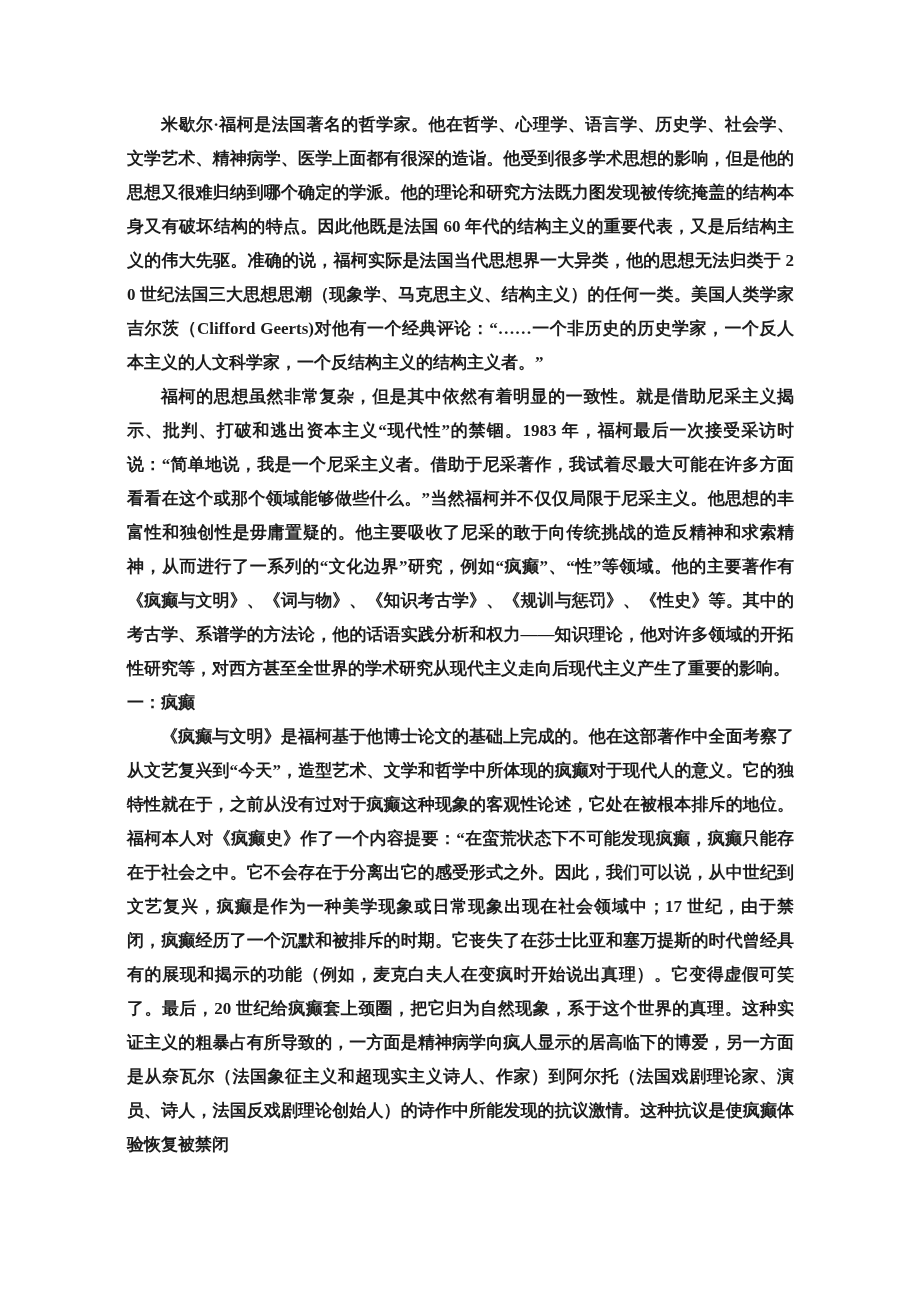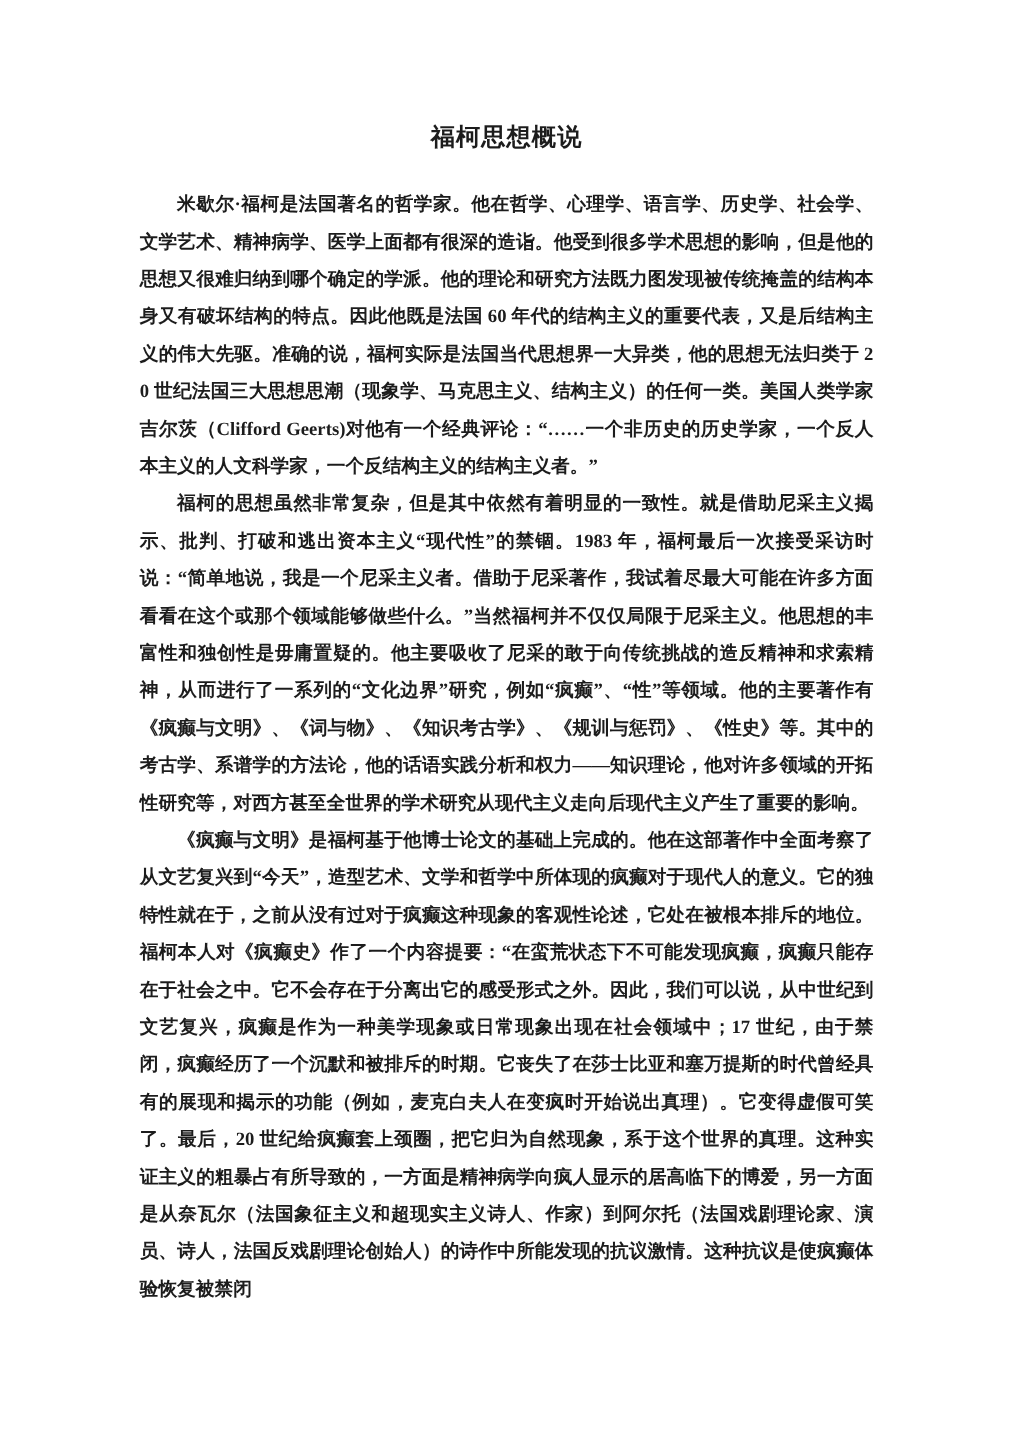--- a/index.html
+++ b/index.html
@@ -40,21 +40,21 @@
     line-height: 34px;
     font-weight: bold;
     margin: 0;
     text-indent: 0;
   }
 </style>
 </head>
 <body>
 
 <div class="page">
-  <h1 class="doc-title">福柯思想概说</h1>
 
   <p class="body-para">米歇尔·福柯是法国著名的哲学家。他在哲学、心理学、语言学、历史学、社会学、文学艺术、精神病学、医学上面都有很深的造诣。他受到很多学术思想的影响，但是他的思想又很难归纳到哪个确定的学派。他的理论和研究方法既力图发现被传统掩盖的结构本身又有破坏结构的特点。因此他既是法国 60 年代的结构主义的重要代表，又是后结构主义的伟大先驱。准确的说，福柯实际是法国当代思想界一大异类，他的思想无法归类于 20 世纪法国三大思想思潮（现象学、马克思主义、结构主义）的任何一类。美国人类学家吉尔茨（Clifford Geerts)对他有一个经典评论：“……一个非历史的历史学家，一个反人本主义的人文科学家，一个反结构主义的结构主义者。”</p>
 
   <p class="body-para">福柯的思想虽然非常复杂，但是其中依然有着明显的一致性。就是借助尼采主义揭示、批判、打破和逃出资本主义“现代性”的禁锢。1983 年，福柯最后一次接受采访时说：“简单地说，我是一个尼采主义者。借助于尼采著作，我试着尽最大可能在许多方面看看在这个或那个领域能够做些什么。”当然福柯并不仅仅局限于尼采主义。他思想的丰富性和独创性是毋庸置疑的。他主要吸收了尼采的敢于向传统挑战的造反精神和求索精神，从而进行了一系列的“文化边界”研究，例如“疯癫”、“性”等领域。他的主要著作有《疯癫与文明》、《词与物》、《知识考古学》、《规训与惩罚》、《性史》等。其中的考古学、系谱学的方法论，他的话语实践分析和权力——知识理论，他对许多领域的开拓性研究等，对西方甚至全世界的学术研究从现代主义走向后现代主义产生了重要的影响。</p>
 
+  <h2 class="section-heading">一：疯癫</h2>
 
   <p class="body-para">《疯癫与文明》是福柯基于他博士论文的基础上完成的。他在这部著作中全面考察了从文艺复兴到“今天”，造型艺术、文学和哲学中所体现的疯癫对于现代人的意义。它的独特性就在于，之前从没有过对于疯癫这种现象的客观性论述，它处在被根本排斥的地位。福柯本人对《疯癫史》作了一个内容提要：“在蛮荒状态下不可能发现疯癫，疯癫只能存在于社会之中。它不会存在于分离出它的感受形式之外。因此，我们可以说，从中世纪到文艺复兴，疯癫是作为一种美学现象或日常现象出现在社会领域中；17 世纪，由于禁闭，疯癫经历了一个沉默和被排斥的时期。它丧失了在莎士比亚和塞万提斯的时代曾经具有的展现和揭示的功能（例如，麦克白夫人在变疯时开始说出真理）。它变得虚假可笑了。最后，20 世纪给疯癫套上颈圈，把它归为自然现象，系于这个世界的真理。这种实证主义的粗暴占有所导致的，一方面是精神病学向疯人显示的居高临下的博爱，另一方面是从奈瓦尔（法国象征主义和超现实主义诗人、作家）到阿尔托（法国戏剧理论家、演员、诗人，法国反戏剧理论创始人）的诗作中所能发现的抗议激情。这种抗议是使疯癫体验恢复被禁闭</p>
 </div>
 
 </body></html>

